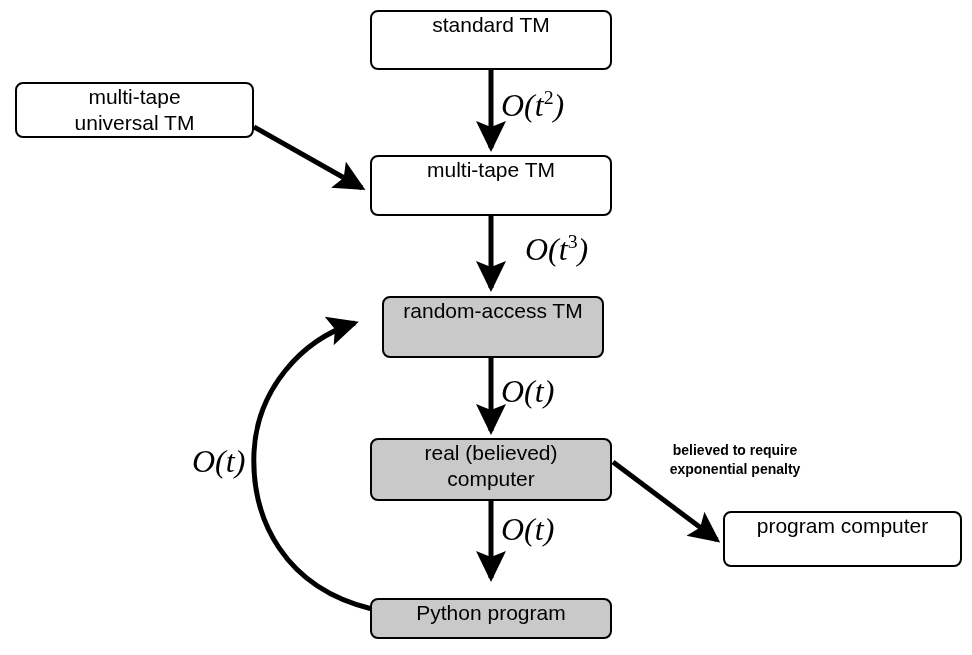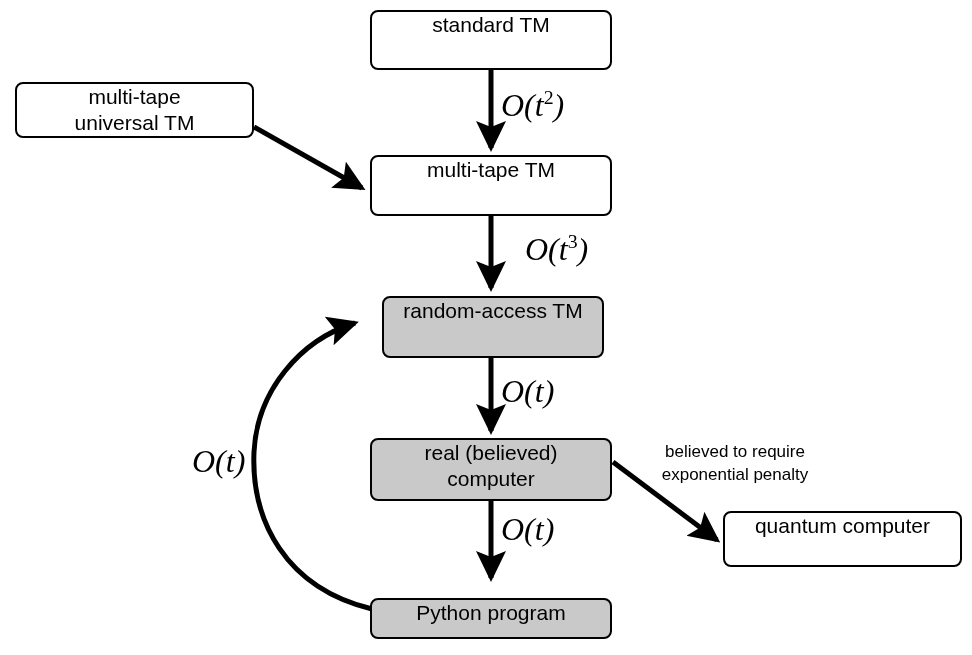--- a/index.html
+++ b/index.html
@@ -63,25 +63,26 @@
     font-size: 0.62em;
     vertical-align: super;
     font-style: normal;
   }
   .edge-label .upr {
     font-style: normal;
   }
   .annotation {
     position: absolute;
     font-family: "Liberation Sans", sans-serif;
-    font-size: 17px;
+    font-size: 14px;
     color: #000000;
     text-align: center;
     line-height: 1.35;
     white-space: pre-line;
+    font-weight: bold;
   }
 </style>
 </head>
 <body>
 
 <div id="diagram-root">
 
   <svg id="edge-layer" viewBox="0 0 972 655" xmlns="http://www.w3.org/2000/svg">
     <defs>
       <marker id="arrowhead" markerWidth="7" markerHeight="7" refX="5.4" refY="3" orient="auto" markerUnits="strokeWidth">
@@ -124,21 +125,21 @@
   <div class="node filled" style="left:370px; top:438px; width:242px; height:63px;">
     <span class="node-label">real (believed)
 computer</span>
   </div>
 
   <div class="node filled" style="left:370px; top:598px; width:242px; height:41px;">
     <span class="node-label">Python program</span>
   </div>
 
   <div class="node" style="left:723px; top:511px; width:239px; height:56px;">
-    <span class="node-label">quantum computer</span>
+    <span class="node-label">program computer</span>
   </div>
 
   <div class="edge-label" style="left:501px; top:88px; font-size:32px;">
     <span class="math-o">O(t</span><sup>2</sup><span>)</span>
   </div>
 
 
   <div class="edge-label" style="left:525px; top:232px; font-size:32px;">
     <span class="math-o">O(t</span><sup>3</sup><span>)</span>
   </div>

